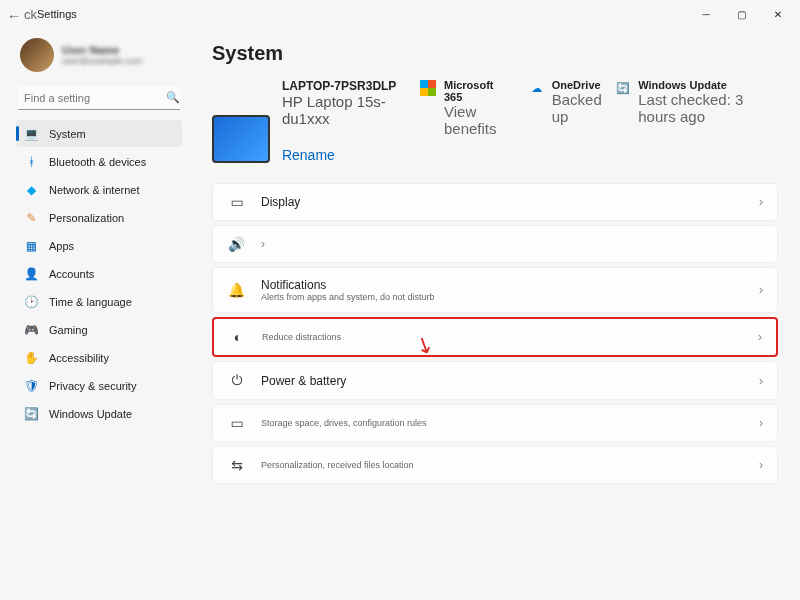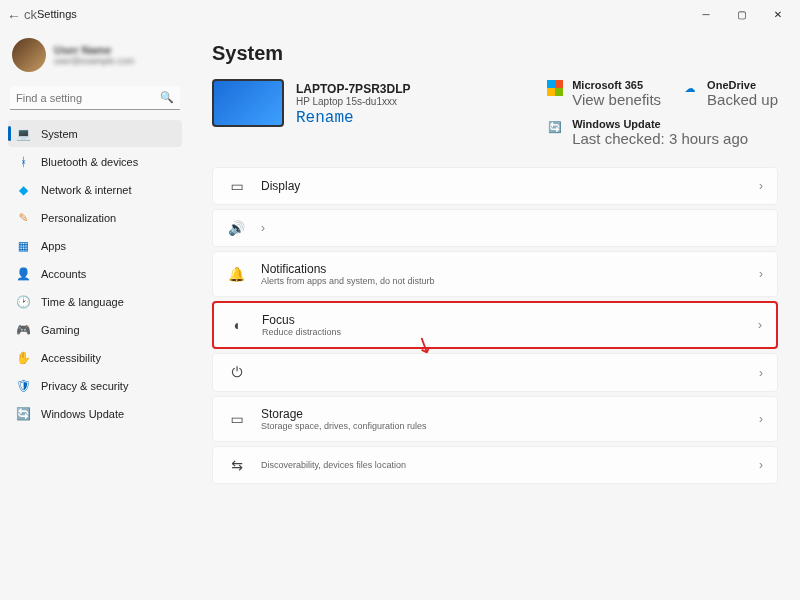--- a/index.html
+++ b/index.html
@@ -3,42 +3,42 @@
 <meta charset="utf-8">
 <style>
 * { box-sizing: border-box; margin: 0; padding: 0; font-family: "Segoe UI", sans-serif; }
 body { background: #f6f6f6; width: 800px; height: 600px; overflow: hidden; font-size: 11px; color: #222; }
 .titlebar { height: 28px; display: flex; align-items: center; background: #f6f6f6; padding: 0 4px; }
 .back-btn { width: 20px; height: 20px; display: flex; align-items: center; justify-content: center; font-size: 14px; color: #555; }
 .title { margin-left: 0; font-size: 11px; }
 .winctrls { margin-left: auto; display: flex; }
 .winctrl { width: 36px; height: 28px; display: flex; align-items: center; justify-content: center; font-size: 10px; color: #222; }
 .app { display: flex; height: 572px; }
-.sidebar { width: 190px; padding: 6px 8px 6px 8px; }
+.sidebar { width: 190px; padding: 6px 8px 6px 16px; }
 .user { display: flex; align-items: center; gap: 8px; padding: 4px 4px 10px 4px; }
 .avatar { width: 34px; height: 34px; border-radius: 50%; background: linear-gradient(135deg,#5a3a1f,#c79a62); }
 .uname { font-size: 11px; font-weight: 600; filter: blur(2px); color:#444; }
 .uemail { font-size: 9px; color: #666; filter: blur(2px); }
 .search { display: flex; align-items: center; border-bottom: 1px solid #999; background: #fbfbfb; padding: 5px 6px; margin: 4px 2px 10px 2px; border-radius: 3px 3px 0 0; }
 .search input { border: none; outline: none; flex: 1; background: transparent; font-size: 11px; color: #444; }
 .search .sicon { color: #666; }
 .nav { display: flex; flex-direction: column; gap: 1px; }
 .nav-item { display: flex; align-items: center; gap: 10px; padding: 6px 8px; border-radius: 4px; cursor: pointer; font-size: 11px; }
 .nav-item.active { background: #eaeaea; position: relative; }
 .nav-item.active::before { content: ""; position: absolute; left: 0; top: 6px; bottom: 6px; width: 3px; background: #0067c0; border-radius: 2px; }
 .ni-icon { width: 15px; height: 15px; display: inline-flex; align-items: center; justify-content: center; font-size: 12px; }
 .main { flex: 1; padding: 14px 22px 0 22px; overflow-y: auto; }
 .page-title { font-size: 20px; font-weight: 600; margin-bottom: 14px; }
 .infocards { display: flex; gap: 18px; align-items: flex-start; margin-bottom: 20px; }
 .device { display: flex; gap: 12px; align-items: flex-end; }
 .device-thumb { width: 72px; height: 48px; border: 2px solid #333; border-radius: 4px; background: linear-gradient(135deg,#1a6dd8,#3ea0ff); }
 .dname { font-size: 12px; font-weight: 600; }
-.dmodel { font-size: 10px; color: #555; }
-.dlink { font-size: 16px; color: #0067c0; margin-top: 2px; font-family: Liberation Mono, monospace; }
-.svc-col { display: flex; flex-direction: column; gap: 10px; margin-left: auto; }
+.dmodel { font-size: 15px; color: #555; }
+.dlink { font-size: 14px; color: #0067c0; margin-top: 20px; }
+.svc-col { display: flex; flex-direction: row; gap: 10px; margin-left: auto; }
 .svc-row { display: flex; gap: 20px; }
 .svc { display: flex; gap: 8px; align-items: flex-start; }
 .svc-icon { width: 18px; height: 18px; display: inline-flex; align-items: center; justify-content: center; }
 .svc-t { font-size: 11px; font-weight: 600; }
 .svc-s { font-size: 15px; color: #666; }
 .list { display: flex; flex-direction: column; gap: 4px; }
 .row { display: flex; align-items: center; gap: 14px; background: #fdfdfd; border: 1px solid #eee; border-radius: 4px; padding: 10px 14px; cursor: pointer; }
 .row.focus { border: 2px solid #d22; }
 .row-icon { width: 20px; text-align: center; color: #444; font-size: 14px; }
 .row-body { flex: 1; }
@@ -180,43 +180,42 @@
           <div class="row-icon">🔔</div>
           <div class="row-body">
             <div class="row-t">Notifications</div>
             <div class="row-s">Alerts from apps and system, do not disturb</div>
           </div>
           <div class="chev">›</div>
         </div>
         <div class="row focus">
           <div class="row-icon">◐</div>
           <div class="row-body">
-            <div class="row-t">Focus</div>
             <div class="row-s">Reduce distractions</div>
           </div>
           <div class="chev">›</div>
         </div>
         <div class="row">
           <div class="row-icon">⏻</div>
           <div class="row-body">
+            <div class="row-t">Power &amp; battery</div>
           </div>
           <div class="chev">›</div>
         </div>
         <div class="row">
           <div class="row-icon">▭</div>
           <div class="row-body">
-            <div class="row-t">Storage</div>
             <div class="row-s">Storage space, drives, configuration rules</div>
           </div>
           <div class="chev">›</div>
         </div>
         <div class="row">
           <div class="row-icon">⇆</div>
           <div class="row-body">
-            <div class="row-s">Discoverability, devices files location</div>
+            <div class="row-s">Personalization, received files location</div>
           </div>
           <div class="chev">›</div>
         </div>
       </div>
   </div>
 </div>
 
 <div class="arrow-annot">↘</div>
 
 </body></html>

